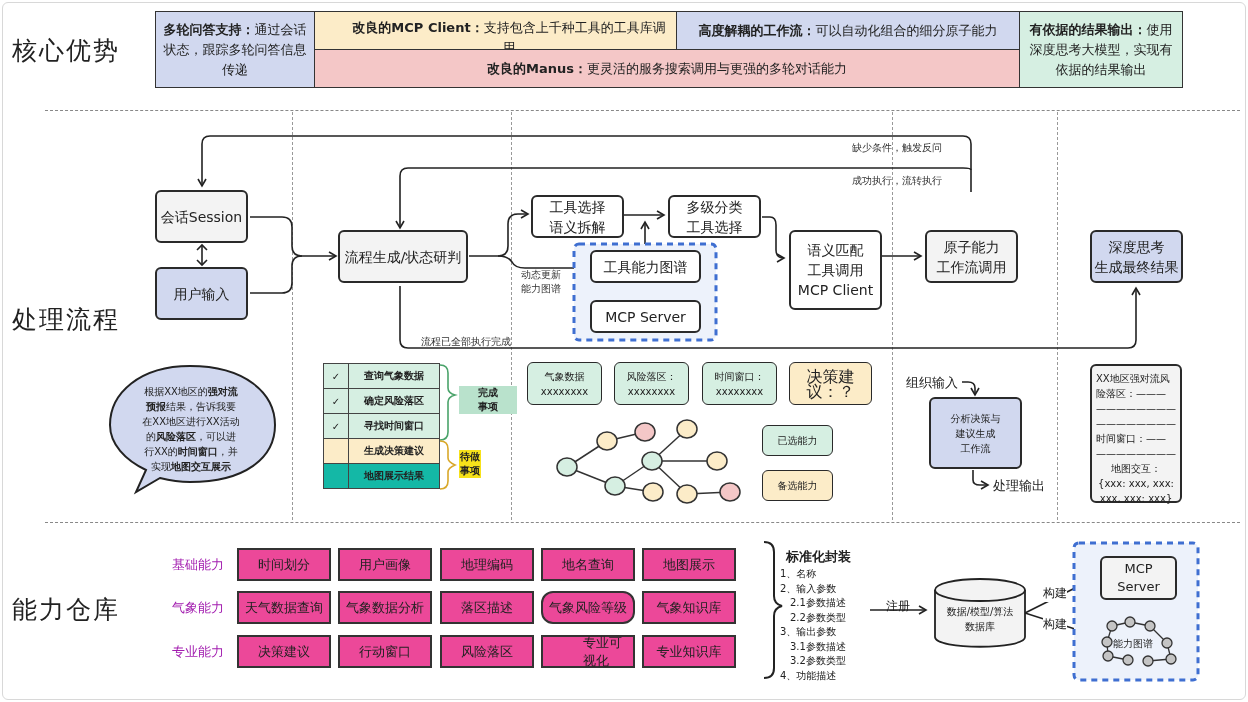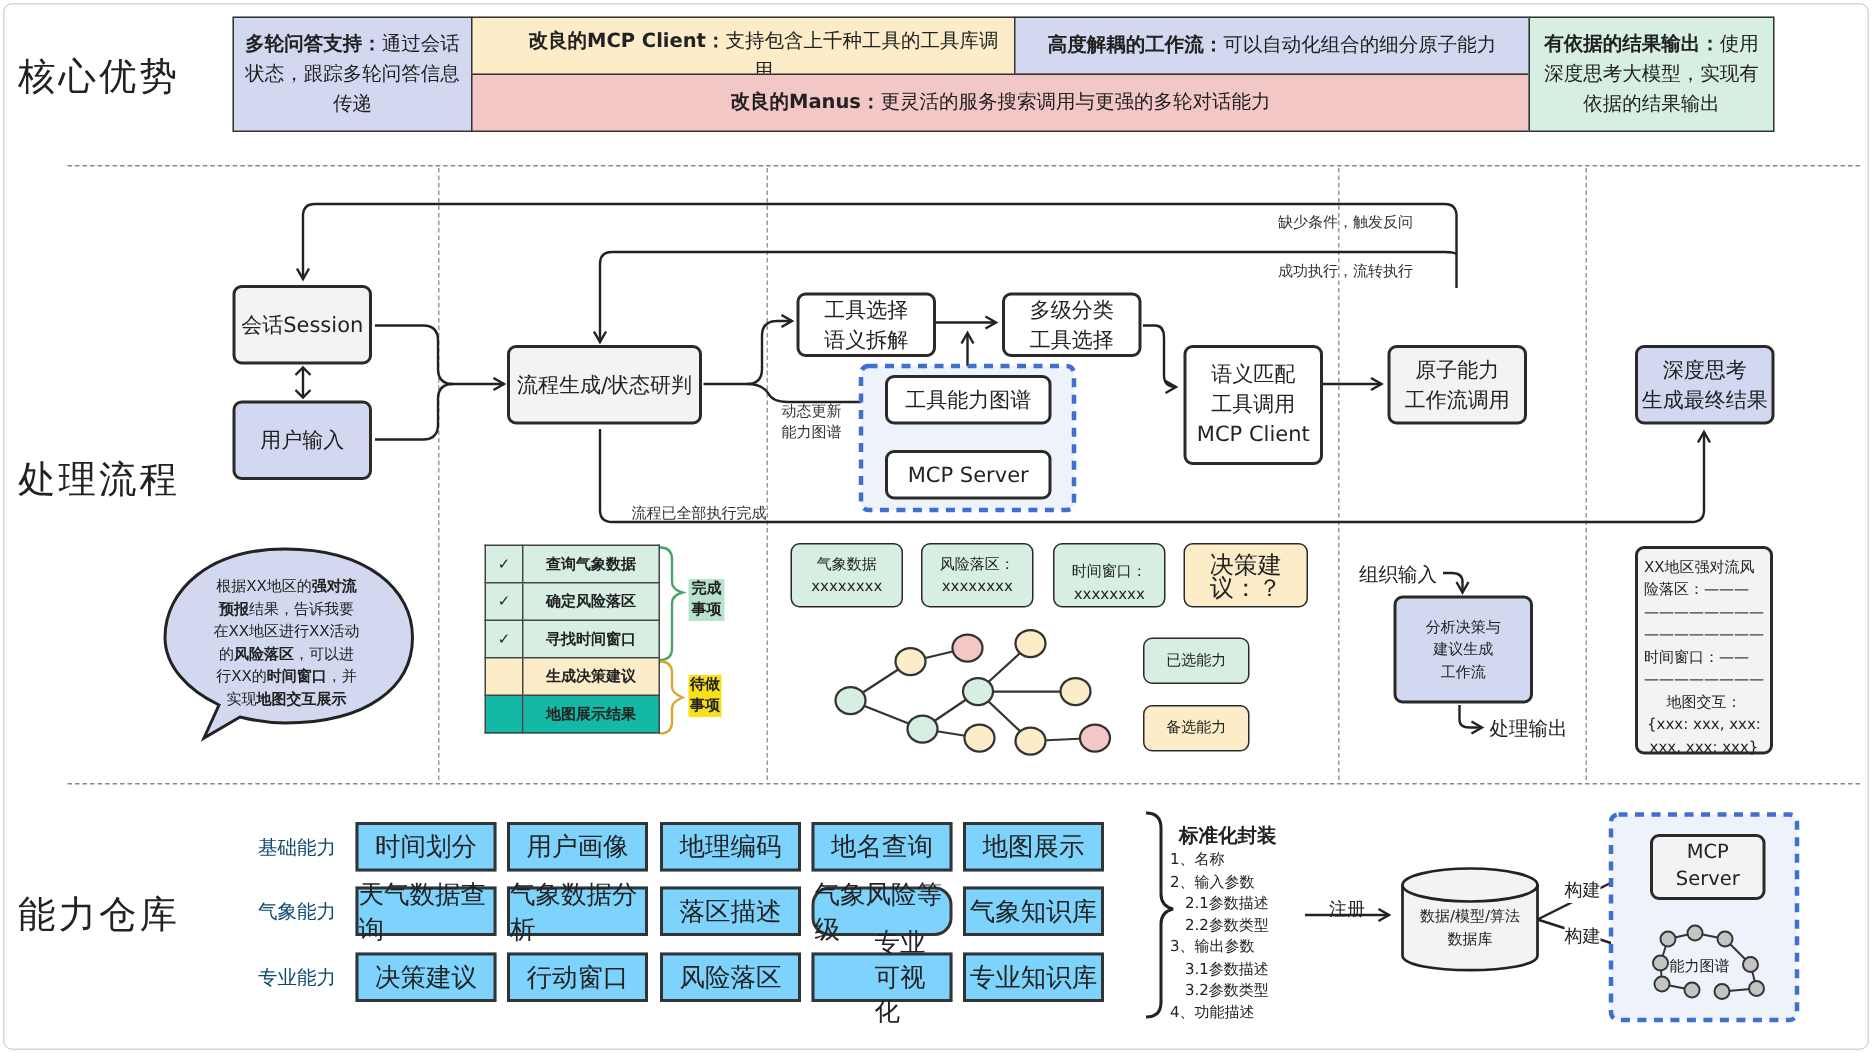--- a/index.html
+++ b/index.html
@@ -11,22 +11,22 @@
   .vdash{position:absolute;width:0;border-left:1px dashed #999;}
   .box{position:absolute;box-sizing:border-box;border:2px solid #2a2a2a;border-radius:6px;display:flex;align-items:center;justify-content:center;text-align:center;font-size:14px;line-height:20px;color:#222;}
   .gray{background:#f3f3f3;}
   .blue{background:#d1d8ef;}
   .white{background:#fff;}
   .green{background:#d6efe2;}
   .yellow{background:#fcecc8;}
   .adv{position:absolute;box-sizing:border-box;border:1.5px solid #333;display:flex;align-items:center;justify-content:center;text-align:center;font-size:13px;line-height:20px;padding:0 6px;}
   b{font-weight:bold;}
   .lbl{position:absolute;font-size:10px;color:#333;white-space:nowrap;}
-  .cap{position:absolute;box-sizing:border-box;border:2px solid #333;background:#7dd3fc;display:flex;align-items:center;justify-content:center;font-size:17px;}
-  .rowlbl{position:absolute;font-size:13px;color:#0c4a6e;}
+  .cap{position:absolute;box-sizing:border-box;border:2px solid #333;background:#ec4899;display:flex;align-items:center;justify-content:center;font-size:13px;}
+  .rowlbl{position:absolute;font-size:13px;color:#a21caf;}
   table.todo{border-collapse:collapse;position:absolute;left:323px;top:363px;font-size:10px;font-weight:bold;}
   table.todo td{border:1.2px solid #444;height:24px;text-align:center;padding:0;}
   svg{position:absolute;left:0;top:0;overflow:visible;}
 </style>
 </head>
 <body>
 
 <div class="frame"></div>
 
 <div class="sec-title" style="left:12px;top:34px;">核心优势</div>
@@ -218,31 +218,31 @@
       <tr style="background: rgb(252, 236, 200);">
         <td style="width: 24px;"></td>
         <td style="width: 90px;">生成决策建议</td>
       </tr>
       <tr style="background: #14b8a6;">
         <td style="width: 24px;"></td>
         <td style="width: 90px;">地图展示结果</td>
       </tr>
     </tbody>
 </table>
-<div class="abs" style="left:459px;top:386px;font-size:10px;font-weight:bold;line-height:14px;background:#b9e2cc;padding:0 2px;"><span>完成</span><br><span>事项</span></div>
+<div class="abs" style="left:459px;top:386px;font-size:10px;font-weight:bold;line-height:14px;background:#b9e2cc;padding:0 19px;"><span>完成</span><br><span>事项</span></div>
 <div class="abs" style="left:459px;top:450px;font-size:10px;font-weight:bold;line-height:14px;background:#f7e21a;padding:0 1px;"><span>待做</span><br><span>事项</span></div>
 
 <div id="state-cards">
     <div class="box green" style="left: 527px; top: 362px; width: 75px; height: 43px; font-size: 10px; line-height: 15px; border-width: 1.5px;">
       <div><span>气象数据</span><br><span>xxxxxxxx</span></div>
     </div>
     <div class="box green" style="left: 614px; top: 362px; width: 75px; height: 43px; font-size: 10px; line-height: 15px; border-width: 1.5px;">
       <div><span>风险落区：</span><br><span>xxxxxxxx</span></div>
     </div>
-    <div class="box green" style="left: 702px; top: 362px; width: 75px; height: 43px; font-size: 10px; line-height: 15px; border-width: 1.5px; align-items: flex-end;">
+    <div class="box green" style="left: 702px; top: 362px; width: 75px; height: 43px; font-size: 10px; line-height: 15px; border-width: 1.5px;">
       <div><span>时间窗口：</span><br><span>xxxxxxxx</span></div>
     </div>
     <div class="box yellow" style="left: 789px; top: 362px; width: 83px; height: 43px; font-size: 16px; line-height: 15px; border-width: 1.5px;">
       <div><span>决策建议：？</span></div>
     </div>
   </div>
 
 <div class="box green" style="left:762px;top:425px;width:71px;height:31px;font-size:10px;border-width:1.5px;">
     <span>已选能力</span>
   </div>

